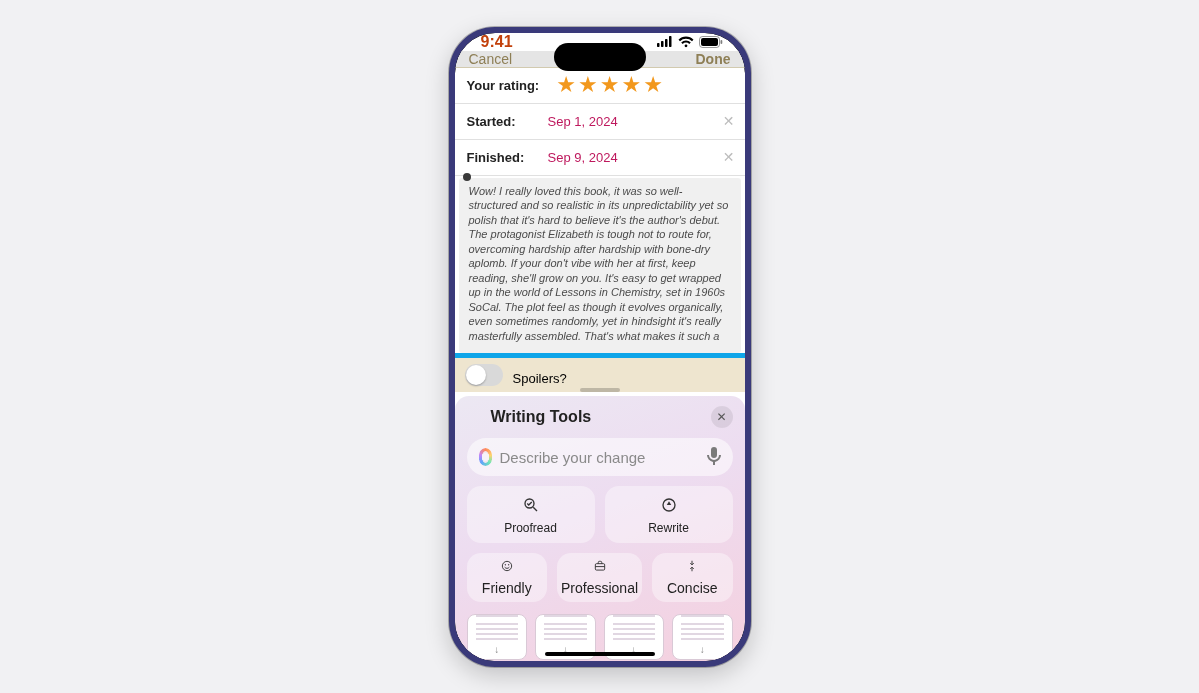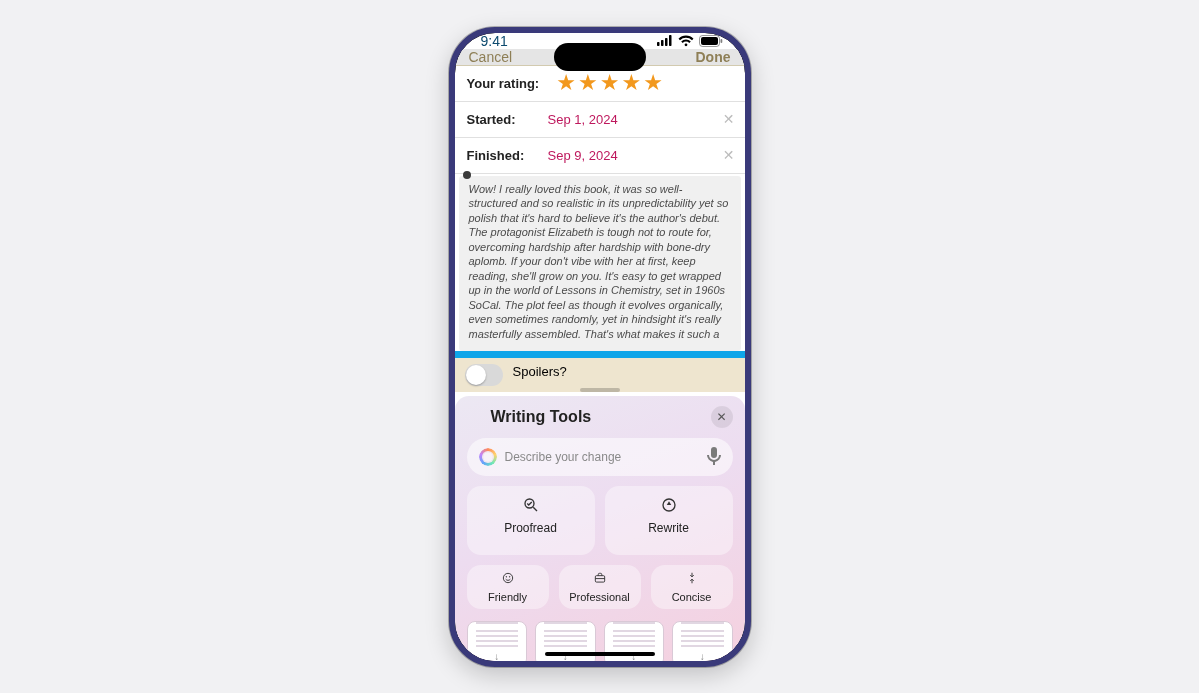--- a/index.html
+++ b/index.html
@@ -52,23 +52,23 @@
     z-index: 50;
   }
 
   
   .statusbar {
     height: 46px;
     display: flex;
     align-items: center;
     justify-content: space-between;
     padding: 0 22px 0 26px;
-    font-size: 14px;
-    font-weight: 400;
-    color:#0c4a6e;
+    font-size: 16px;
+    font-weight: 700;
+    color:#c2410c;
     position: relative;
     z-index: 40;
   }
   .status-icons { display:flex; align-items:center; gap:5px; }
   .status-icons .sig, .status-icons .wifi, .status-icons .batt { display:inline-block; }
   .sig svg, .wifi svg, .batt svg { display:block; }
 
   
   .appbar-dark {
     height: 6px;
@@ -125,25 +125,25 @@
     line-height: 1.32;
     color:#4b4b4b;
     background: rgba(0,0,0,0.06);
     border-radius:3px;
     margin: 2px 4px 0 4px;
     font-style: italic;
   }
 
   
   .spoilers {
-    display:flex; align-items:flex-start; gap:10px;
+    display:flex; align-items:flex-end; gap:10px;
     padding:6px 10px;
     background:#eee5cf;
     font-size:13px;
-    border-top:7px solid #0ea5e9;
+    border-top:5px solid #0ea5e9;
   }
   .toggle {
     width:38px; height:22px; background:#d9d9d9; border-radius:11px;
     position:relative;
   }
   .toggle .knob {
     position:absolute; top:1px; left:1px;
     width:20px; height:20px; border-radius:50%;
     background:#fff; box-shadow:0 1px 2px rgba(0,0,0,0.3);
   }
@@ -186,38 +186,38 @@
     background: conic-gradient(#ff8a5b, #ffd36e, #6ee7b7, #60a5fa, #c084fc, #ff8a5b);
     mask: radial-gradient(circle at center, #000 35%, transparent 36%) , linear-gradient(#000,#000);
     -webkit-mask-composite: xor;
     position:relative;
   }
   .wt-search .sparkle::after{
     content:""; position:absolute; inset:3px; border-radius:50%; background:#f1e8f0;
   }
   .wt-search input {
     flex:1; border:none; background:transparent; outline:none;
-    font-size:12px; color:#444;
+    font-size:15px; color:#444;
   }
   .wt-search input::placeholder { color:#8a8a8a; }
   .wt-search .mic { color:#7a7a7a; font-size:15px; }
 
   .wt-row { display:flex; gap:10px; }
   .wt-btn {
     flex:1;
     background:rgba(255,255,255,0.4);
     border-radius:14px;
     display:flex; flex-direction:column; align-items:center; justify-content:center;
-    padding:10px 4px 20px 4px;
+    padding:10px 4px 8px 4px;
     gap:4px;
     color:#222;
     font-size:12px;
     font-weight:500;
   }
-  .wt-btn.small { padding:6px 4px 6px 4px; font-size:11px; }
+  .wt-btn.small { padding:6px 4px 6px 4px; font-size:14px; }
   .wt-btn svg { width:18px; height:18px; }
   .wt-btn.small svg { width:14px; height:14px; }
 
   .wt-thumbs { display:flex; gap:8px; margin-top:2px; }
   .wt-thumb {
     flex:1; height:46px; background:#fff; border:1px solid #d9c9d6; border-radius:8px;
     position:relative; overflow:hidden;
   }
   .wt-thumb::before, .wt-thumb::after {
     content:""; position:absolute; left:8px; right:8px; height:2px; background:#e1d7e2;

